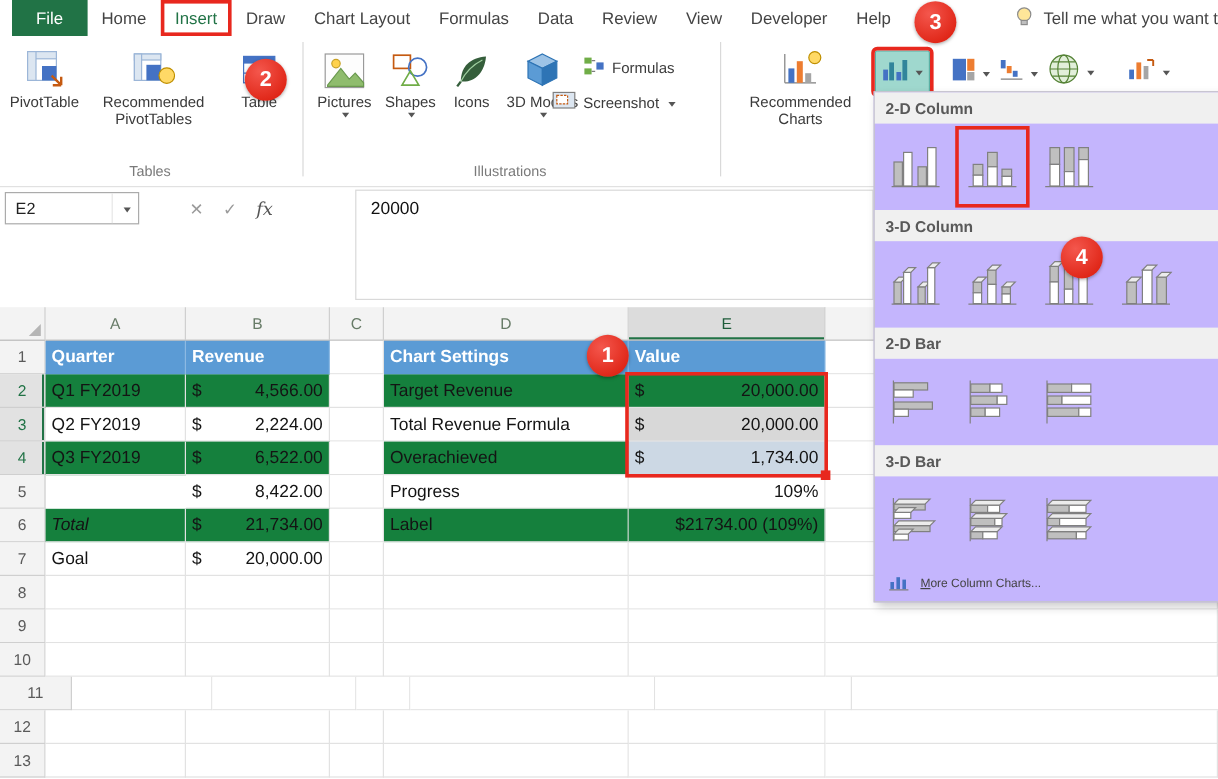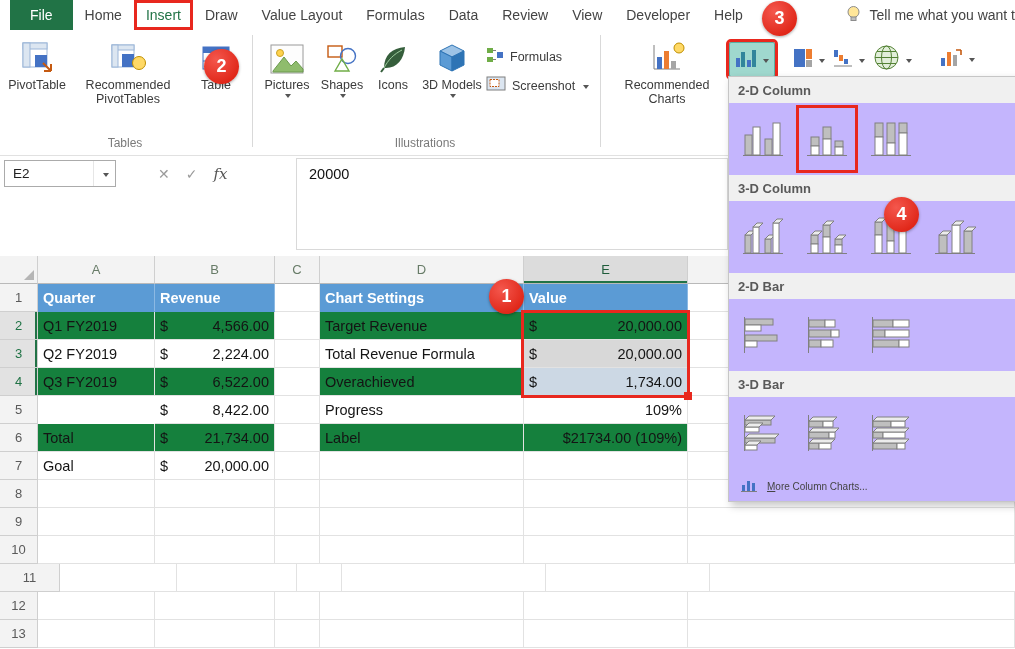--- a/index.html
+++ b/index.html
@@ -73,21 +73,21 @@
 <body>
 
 <div class="app">
 
   <div class="tabrow">
     <div class="tabs">
         <div class="rtab file">File</div>
         <div class="rtab">Home</div>
         <div class="rtab sel red-ring">Insert</div>
         <div class="rtab">Draw</div>
-        <div class="rtab">Value Layout</div>
+        <div class="rtab">Chart Layout</div>
         <div class="rtab">Formulas</div>
         <div class="rtab">Data</div>
         <div class="rtab">Review</div>
         <div class="rtab">View</div>
         <div class="rtab">Developer</div>
         <div class="rtab">Help</div>
       </div>
     <div class="tellme">
       <span>
         <svg width="15" height="18" viewBox="0 0 15 18">
@@ -195,21 +195,21 @@
         <svg width="18" height="18" viewBox="0 0 18 18">
             <rect x="1" y="2" width="6" height="5" fill="#70ad47"></rect>
             <rect x="1" y="11" width="6" height="5" fill="#70ad47"></rect>
             <rect x="11" y="6" width="6" height="6" fill="#4472c4"></rect>
             <path d="M7 4.5 H10 M7 13.5 H10" stroke="#7f7f7f"></path>
           </svg>
       </span>
       <span>Formulas</span>
     </div>
 
-    <div class="smallbtn" style="left:486px;top:46px">
+    <div class="smallbtn" style="left:460px;top:46px">
       <span>
         <svg width="20" height="16" viewBox="0 0 20 16">
             <rect x="1" y="1" width="18" height="13" fill="#dce6f1" stroke="#7f7f7f"></rect>
             <rect x="4" y="3.5" width="9" height="7" fill="#fff" stroke="#c55a11" stroke-dasharray="2 1"></rect>
           </svg>
       </span>
       <span>Screenshot</span>
       <span class="tri"></span>
     </div>
 
@@ -379,21 +379,21 @@
           <span>$</span>
           <span>8,422.00</span>
         </div>
         <div class="cell" style="width: 45px;"></div>
         <div class="cell" style="width: 204px;">Progress</div>
         <div class="cell num" style="width: 164px;">109%</div>
         <div class="cell" style="width: 327px;"></div>
       </div>
       <div class="srow">
         <div class="ncell" style="width: 38px;">6</div>
-        <div class="cell band" style="width: 117px;">Total</div>
+        <div class="cell band" style="width: 117px; font-style: italic;">Total</div>
         <div class="cell band money" style="width: 120px;">
           <span>$</span>
           <span>21,734.00</span>
         </div>
         <div class="cell" style="width: 45px;"></div>
         <div class="cell band" style="width: 204px;">Label</div>
         <div class="cell band num" style="width: 164px;">$21734.00 (109%)</div>
         <div class="cell" style="width: 327px;"></div>
       </div>
       <div class="srow">

